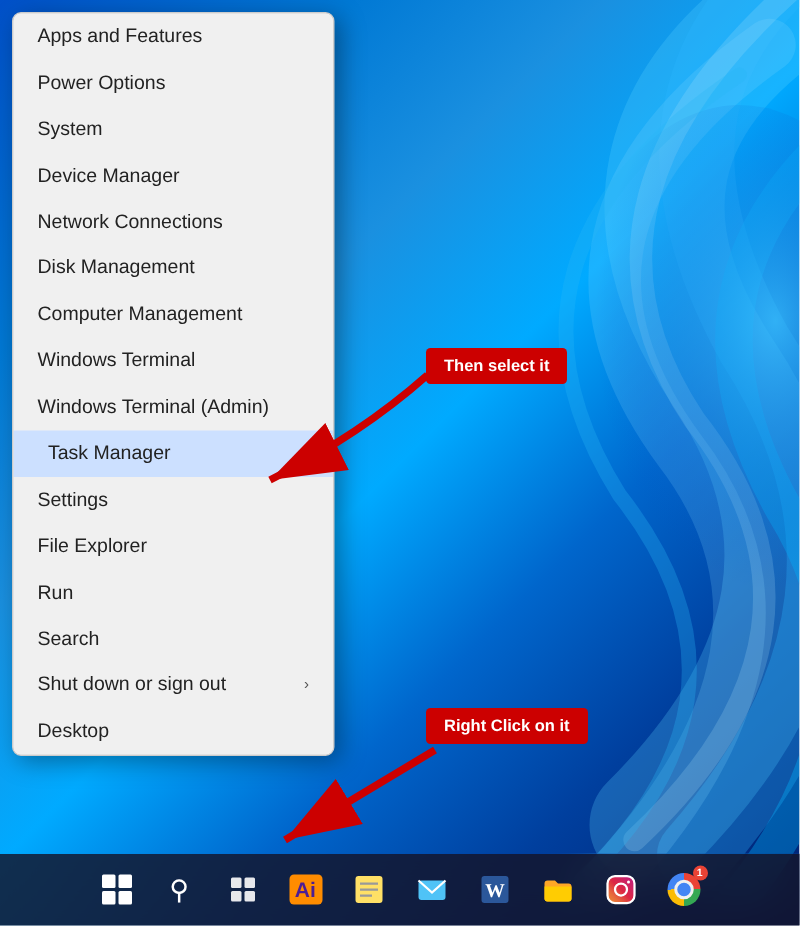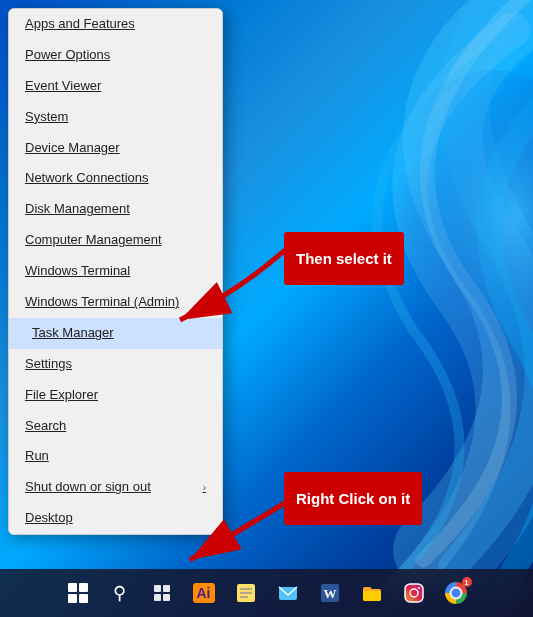--- a/index.html
+++ b/index.html
@@ -49,21 +49,20 @@
       padding: 7px 16px;
       font-size: 13px;
       color: #222;
       cursor: pointer;
       display: flex;
       align-items: center;
       justify-content: space-between;
       white-space: nowrap;
       background: #f0f0f0;
       line-height: 1.3;
-      text-decoration: underline;
     }
 
     .menu-item.highlighted {
       background: #cce0ff;
     }
 
     .menu-item .chevron {
       font-size: 10px;
       color: #555;
     }
@@ -93,23 +92,23 @@
       border-radius: 4px;
       cursor: pointer;
       position: relative;
     }
 
     
     .annotation {
       position: absolute;
       background: #cc0000;
       color: white;
-      font-size: 15px;
+      font-size: 11px;
       font-weight: bold;
-      padding: 18px 12px;
+      padding: 6px 12px;
       border-radius: 3px;
       z-index: 30;
       white-space: nowrap;
     }
 
     
     .arrow-svg {
       position: absolute;
       z-index: 25;
     }
@@ -200,23 +199,20 @@
 </div>
 
 <div class="context-menu">
   <div class="menu-item">
     <span>Apps and Features</span>
   </div>
   <div class="menu-item">
     <span>Power Options</span>
   </div>
   <div class="menu-item">
-    <span>Event Viewer</span>
-  </div>
-  <div class="menu-item">
     <span>System</span>
   </div>
   <div class="menu-item">
     <span>Device Manager</span>
   </div>
   <div class="menu-item">
     <span>Network Connections</span>
   </div>
   <div class="menu-item">
     <span>Disk Management</span>
@@ -233,24 +229,24 @@
   <div class="menu-item highlighted" style="background:#cce0ff; font-weight:500;padding-left:23px;">
     <span>Task Manager</span>
   </div>
   <div class="menu-item">
     <span>Settings</span>
   </div>
   <div class="menu-item">
     <span>File Explorer</span>
   </div>
   <div class="menu-item">
+    <span>Run</span>
+  </div>
+  <div class="menu-item">
     <span>Search</span>
-  </div>
-  <div class="menu-item">
-    <span>Run</span>
   </div>
   <div class="menu-item">
     <span>Shut down or sign out</span>
     <span class="chevron">›</span>
   </div>
   <div class="menu-item">
     <span>Desktop</span>
   </div>
 </div>
 

